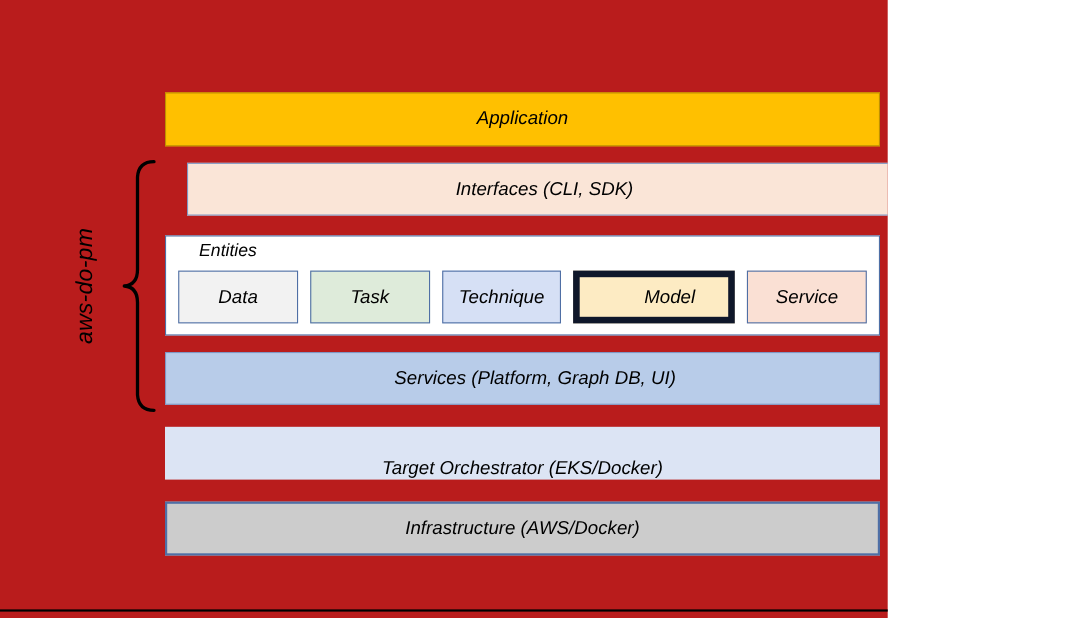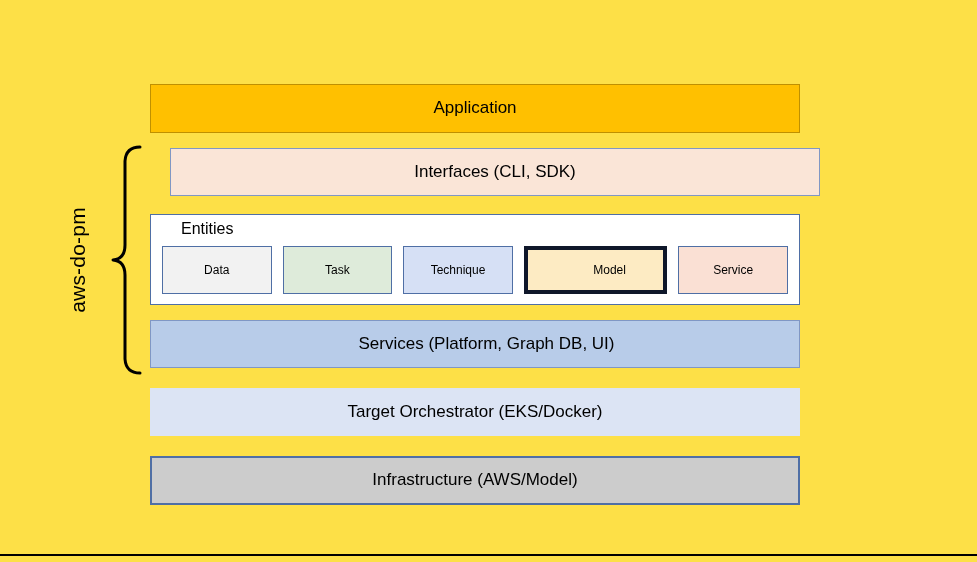--- a/index.html
+++ b/index.html
@@ -7,24 +7,25 @@
     margin: 0;
     padding: 0;
     background: #ffffff;
   }
   body {
     font-family: "Liberation Sans", sans-serif;
     color: #000000;
   }
   #canvas {
     position: relative;
-    width: 977px;
+    width: 807px;
     height: 562px;
-    background: #fde047;
+    background: #b91c1c;
     overflow: hidden;
+    font-style: italic;
   }
 
   
   .band {
     position: absolute;
     left: 150px;
     width: 650px;
     box-sizing: border-box;
     display: flex;
     align-items: center;
@@ -53,20 +54,21 @@
     height: 48px;
     background: #B8CCE9;
     border: 1px solid #8097C4;
     padding-left: 23px;
   }
   .band-orchestrator {
     top: 388px;
     height: 48px;
     background: #DCE4F4;
     border: none;
+    align-items: flex-end;
   }
   .band-infrastructure {
     top: 456px;
     height: 49px;
     background: #CCCCCC;
     border: 2px solid #4F6FA5;
   }
 
   
   .entities-box {
@@ -97,28 +99,28 @@
     display: flex;
     justify-content: space-between;
     gap: 11px;
   }
   .entity-chip {
     flex: 1 1 0;
     box-sizing: border-box;
     display: flex;
     align-items: center;
     justify-content: center;
-    font-size: 12px;
+    font-size: 17px;
     color: #000;
     white-space: nowrap;
   }
   .chip-data      { background: #F2F2F2; border: 1px solid #4F6FA5; }
   .chip-technique { background: #D6E0F5; border: 1px solid #4F6FA5; }
   .chip-task      { background: #DEEBDA; border: 1px solid #4F6FA5; }
-  .chip-model     { background: #FDEBC3; border: 4px solid #0f172a; padding-left: 28px; }
+  .chip-model     { background: #FDEBC3; border: 6px solid #0f172a; padding-left: 28px; }
   .chip-service   { background: #FAE0D4; border: 1px solid #4F6FA5; }
 
   
   .brace {
     position: absolute;
     left: 110px;
     top: 144px;
     width: 32px;
     height: 232px;
   }
@@ -189,21 +191,21 @@
 
   <div class="band band-services">
     <span>Services (Platform, Graph DB, UI)</span>
   </div>
 
   <div class="band band-orchestrator">
     <span>Target Orchestrator (EKS/Docker)</span>
   </div>
 
   <div class="band band-infrastructure">
-    <span>Infrastructure (AWS/Model)</span>
+    <span>Infrastructure (AWS/Docker)</span>
   </div>
 
   <div class="brace">
     <svg viewBox="0 0 32 232" xmlns="http://www.w3.org/2000/svg" aria-hidden="true">
       <path d="M30 3 Q16 3 15 17 L15 101 Q15 115 3 116 Q15 117 15 131 L15 215 Q16 229 30 229" fill="none" stroke="#000000" stroke-width="3" stroke-linecap="round" stroke-linejoin="round"></path>
     </svg>
   </div>
 
   <div class="group-label">
     <span>aws-do-pm</span>

